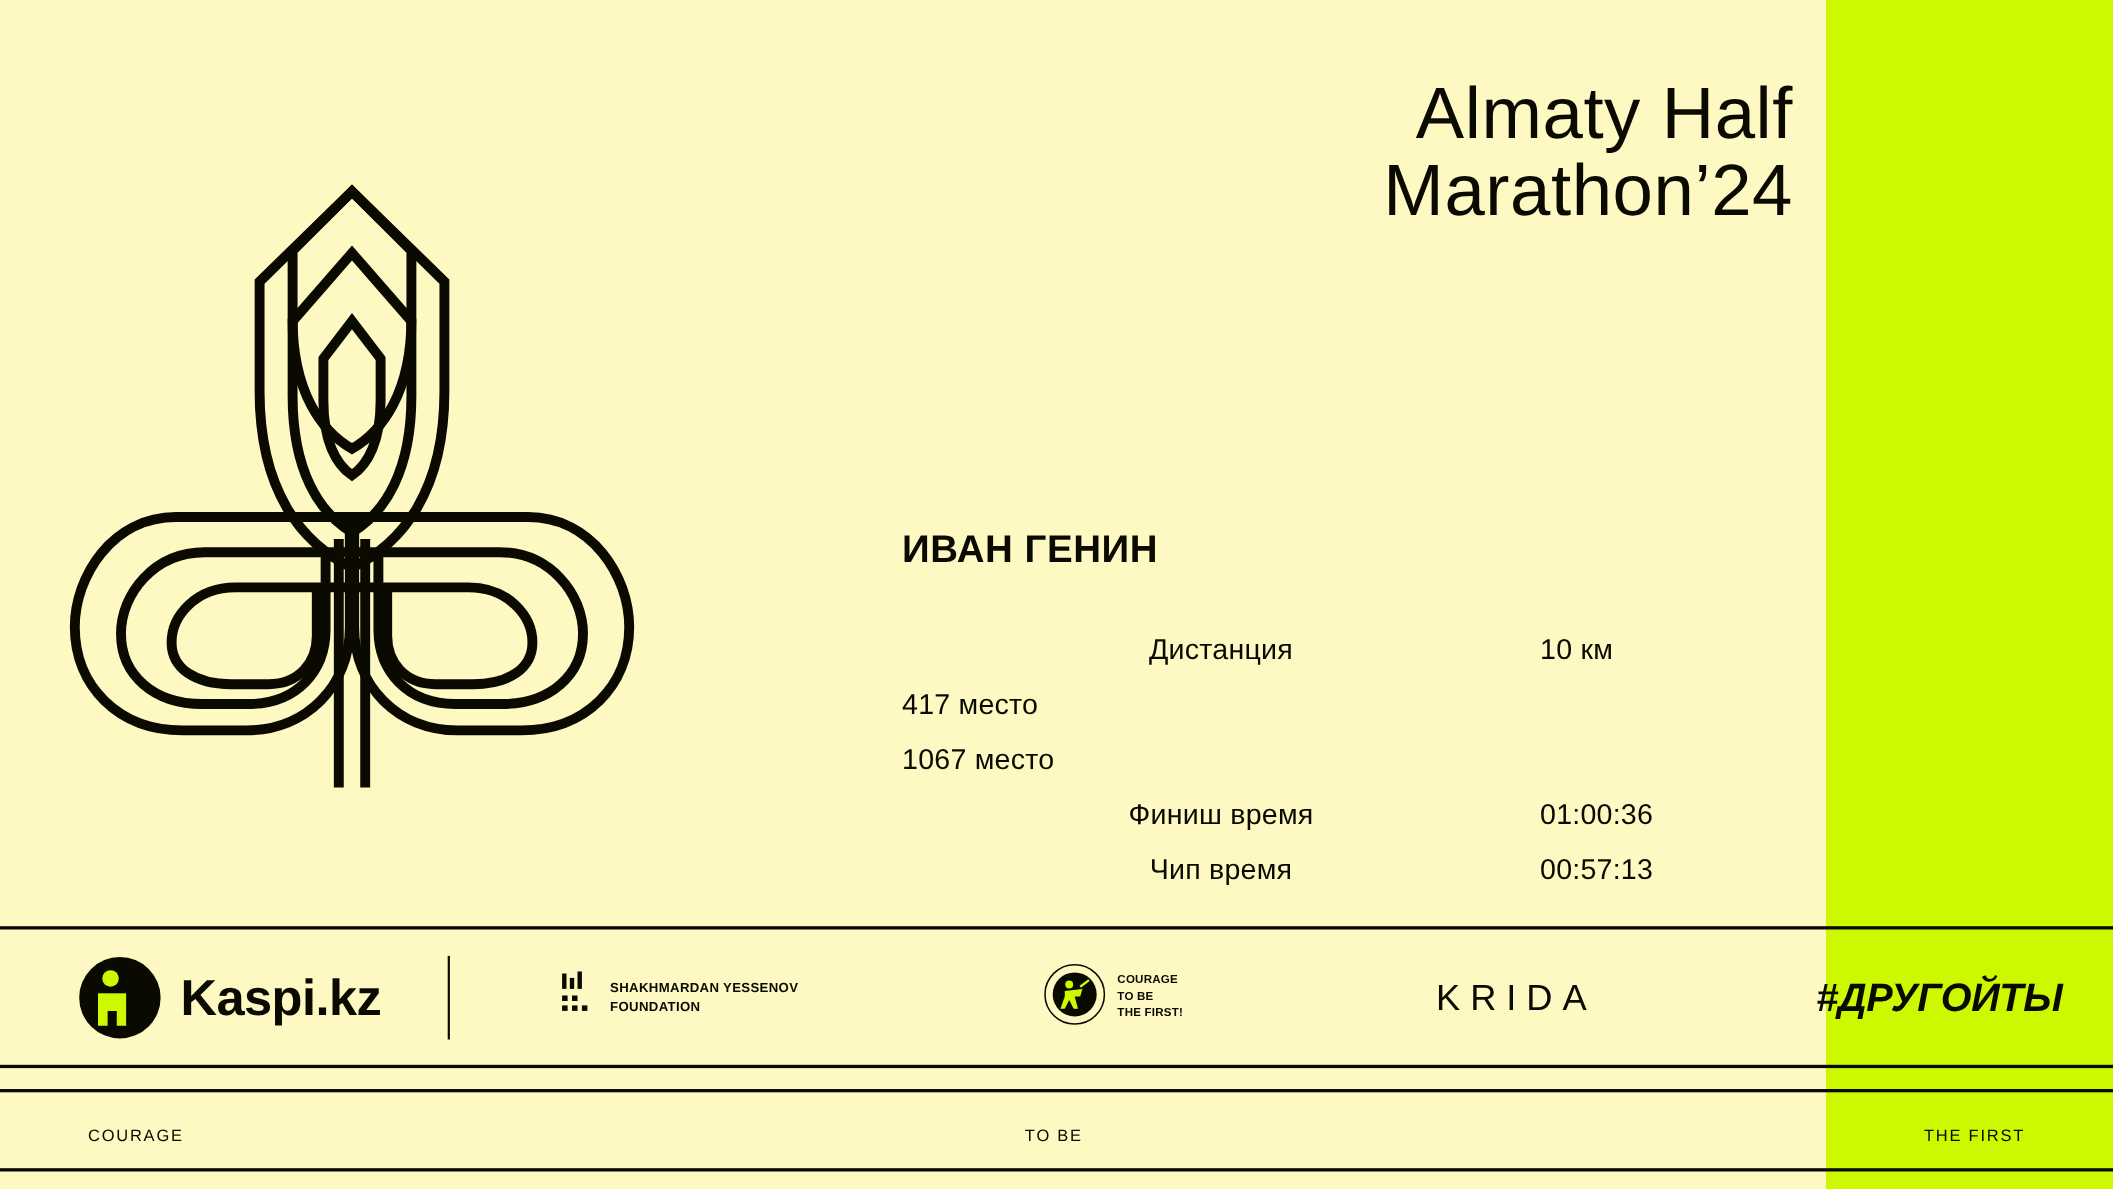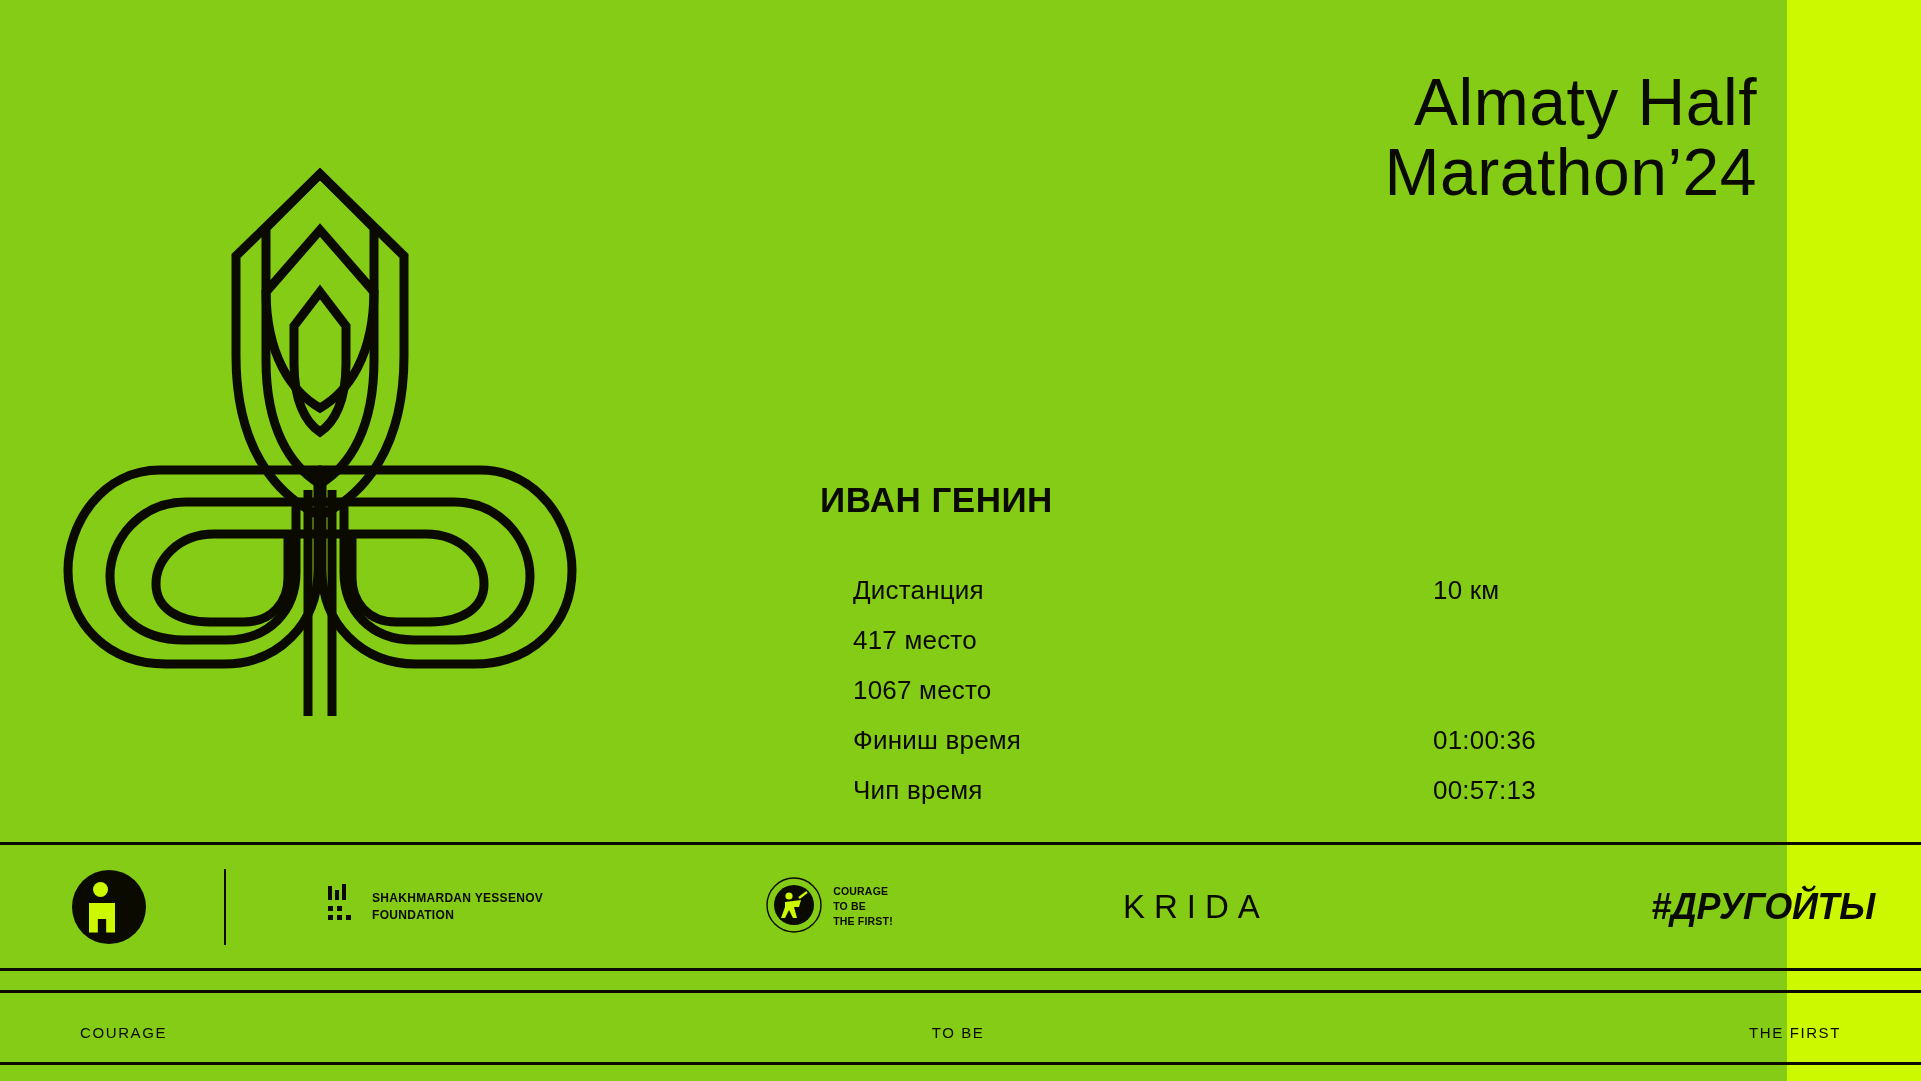--- a/index.html
+++ b/index.html
@@ -5,23 +5,23 @@
   * { box-sizing: border-box; margin: 0; padding: 0; }
   html, body {
     width: 1921px;
     height: 1081px;
     background: #ccf800;
     font-family: "Liberation Sans", sans-serif;
     overflow: hidden;
   }
   .certificate {
     position: relative;
-    width: 1787px;
+    width: 1660px;
     height: 1081px;
-    background: #84cc16;
+    background: #fef9c3;
   }
 
   
   .logo-wrap {
     position: absolute;
     left: 60px;
     top: 160px;
     width: 520px;
     height: 560px;
   }
@@ -59,23 +59,24 @@
     top: 480px;
     font-size: 35px;
     font-weight: bold;
     letter-spacing: 0.5px;
     color: #0a0a00;
     white-space: nowrap;
   }
 
   .results {
     position: absolute;
-    left: 853px;
+    left: 820px;
     top: 575px;
     width: 820px;
+    text-align: center;
   }
   .result-row {
     display: flex;
     align-items: baseline;
     height: 50px;
     font-size: 26px;
     color: #0a0a00;
     letter-spacing: 0.2px;
   }
   .result-label { width: 580px; white-space: nowrap; }
@@ -268,20 +269,21 @@
 
   <div class="divider d1"></div>
   <div class="divider d2"></div>
   <div class="divider d3"></div>
   <div class="divider d4"></div>
 
   <div class="sponsors">
 
     <div class="sponsor-kaspi">
       <div class="kaspi-mark"></div>
+      <div class="kaspi-text">Kaspi.kz</div>
     </div>
 
     <div class="vsep"></div>
 
     <div class="sponsor-yessenov">
       <div class="yessenov-glyph">
         <svg width="34" height="42" viewBox="0 0 34 42">
           <rect x="2" y="2" width="4" height="14" fill="#0a0a00"></rect>
           <rect x="9" y="6" width="4" height="10" fill="#0a0a00"></rect>
           <rect x="16" y="0" width="4" height="16" fill="#0a0a00"></rect>

